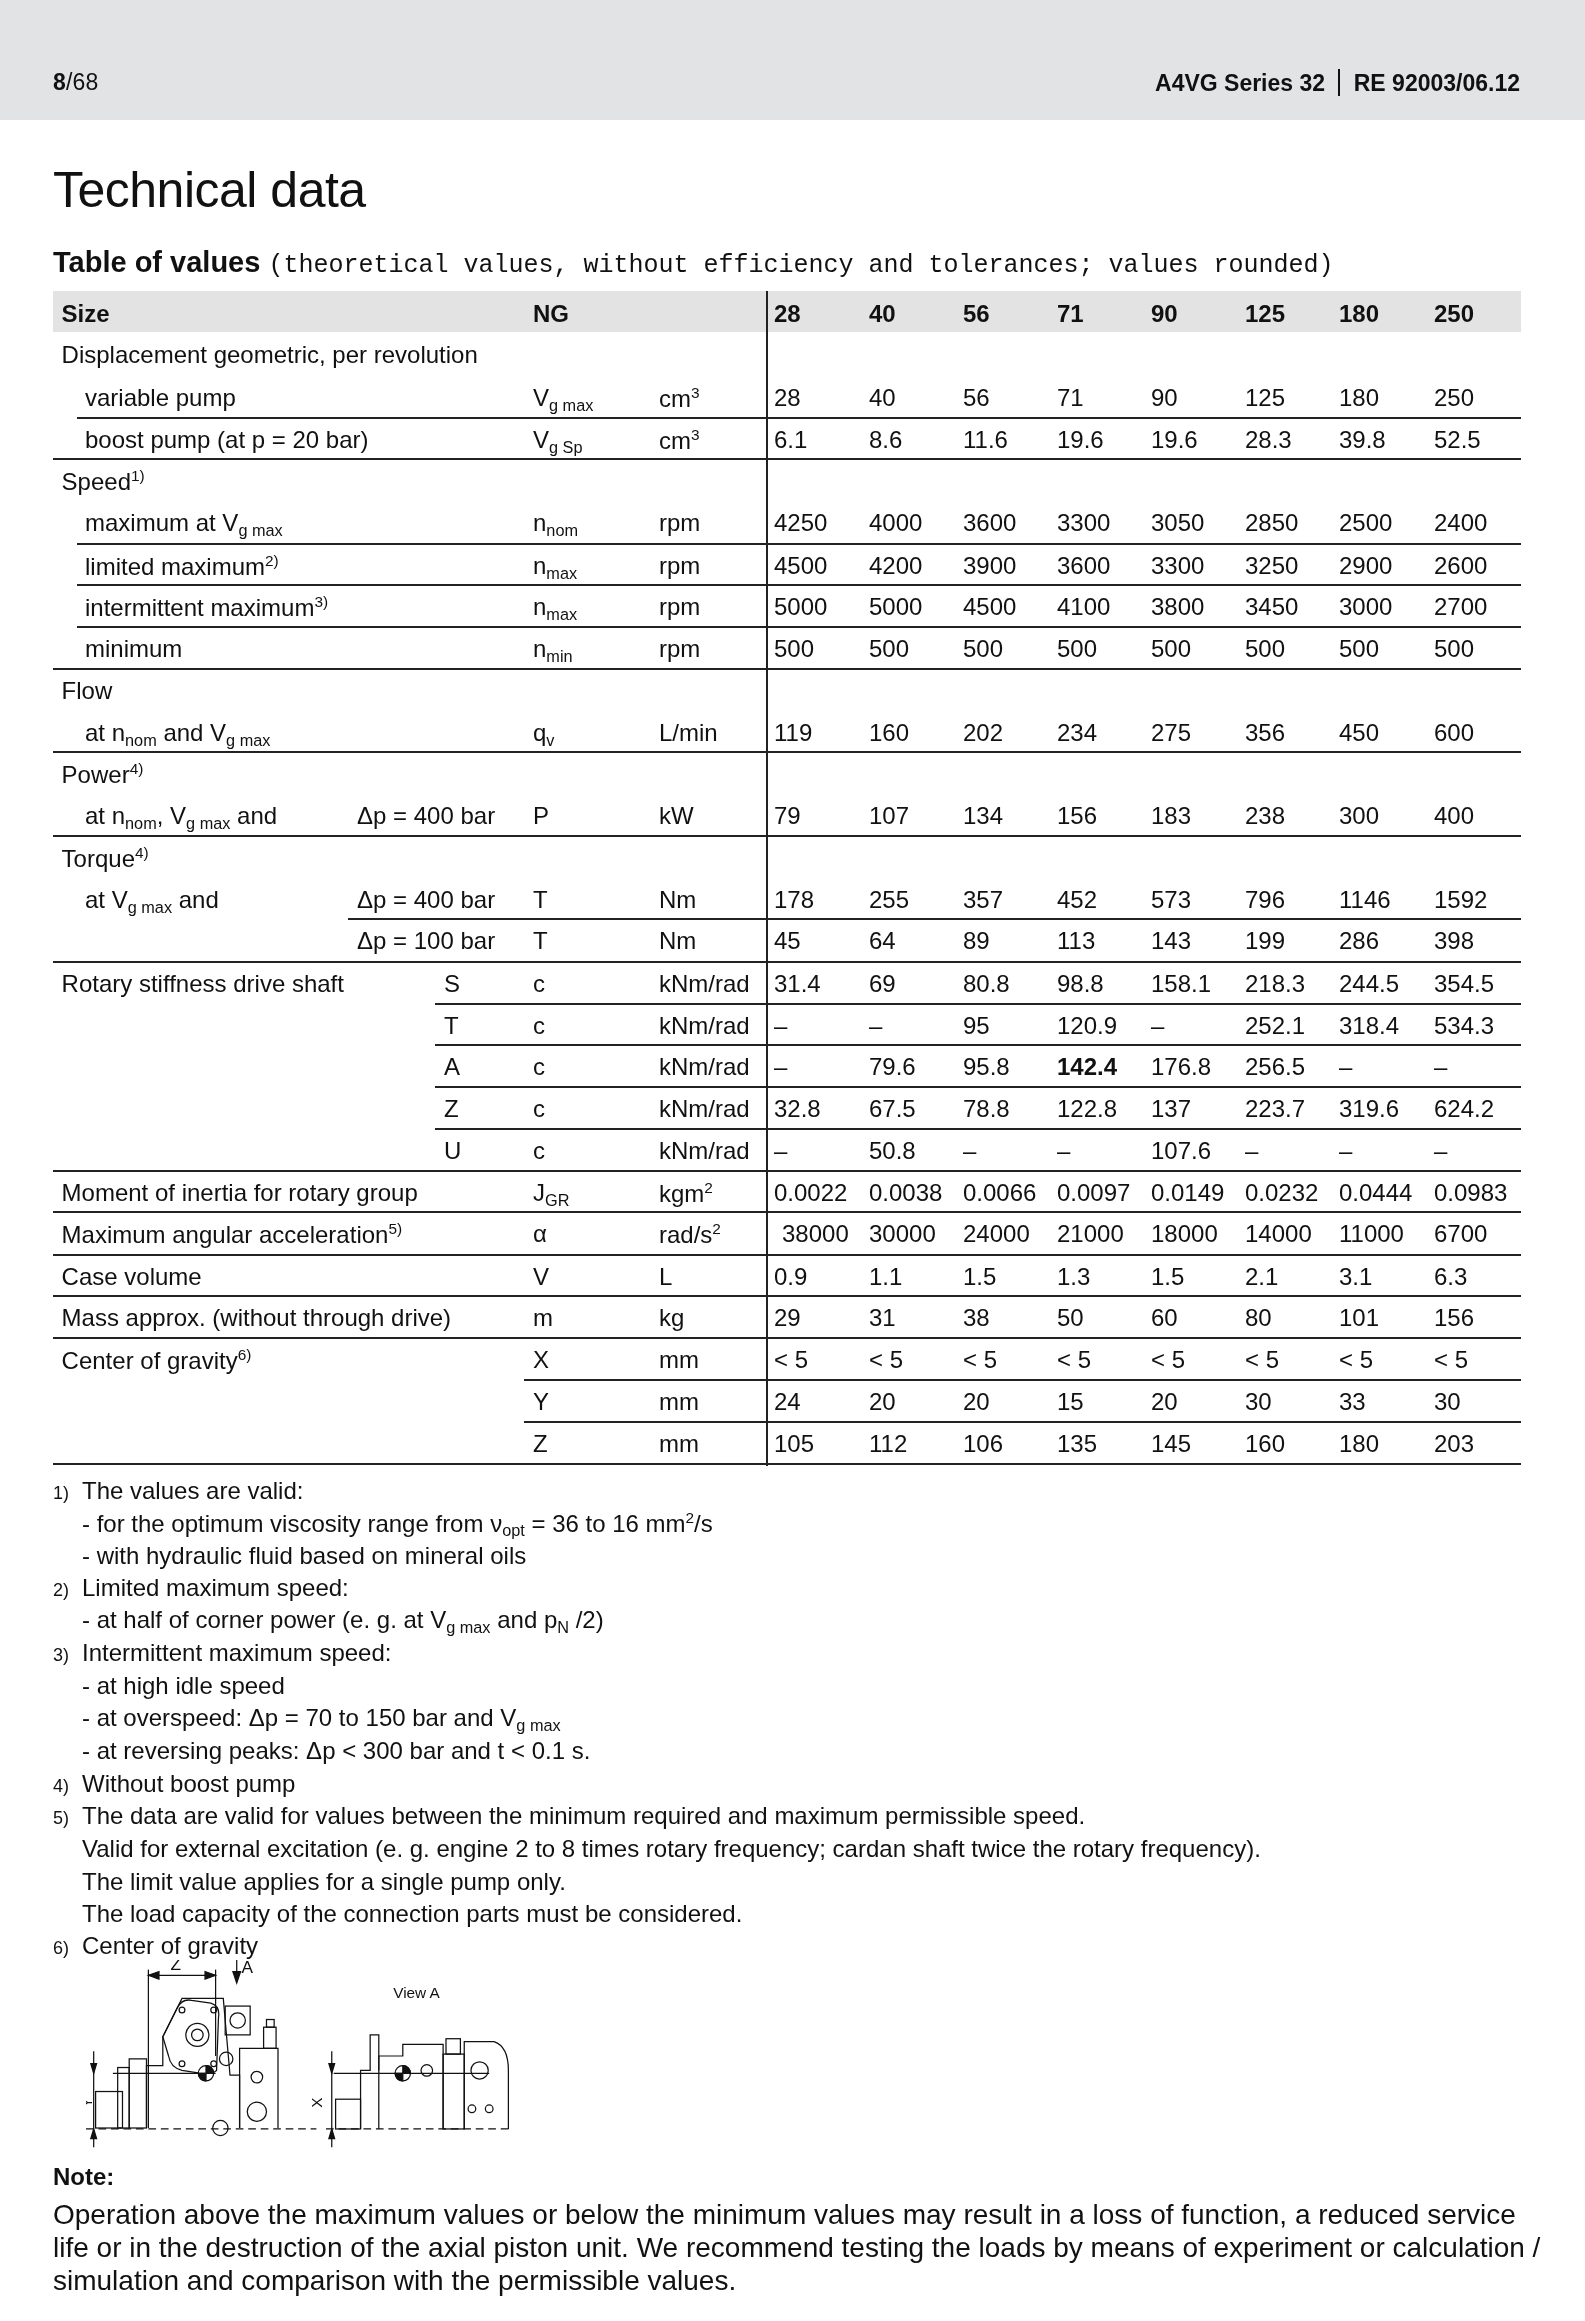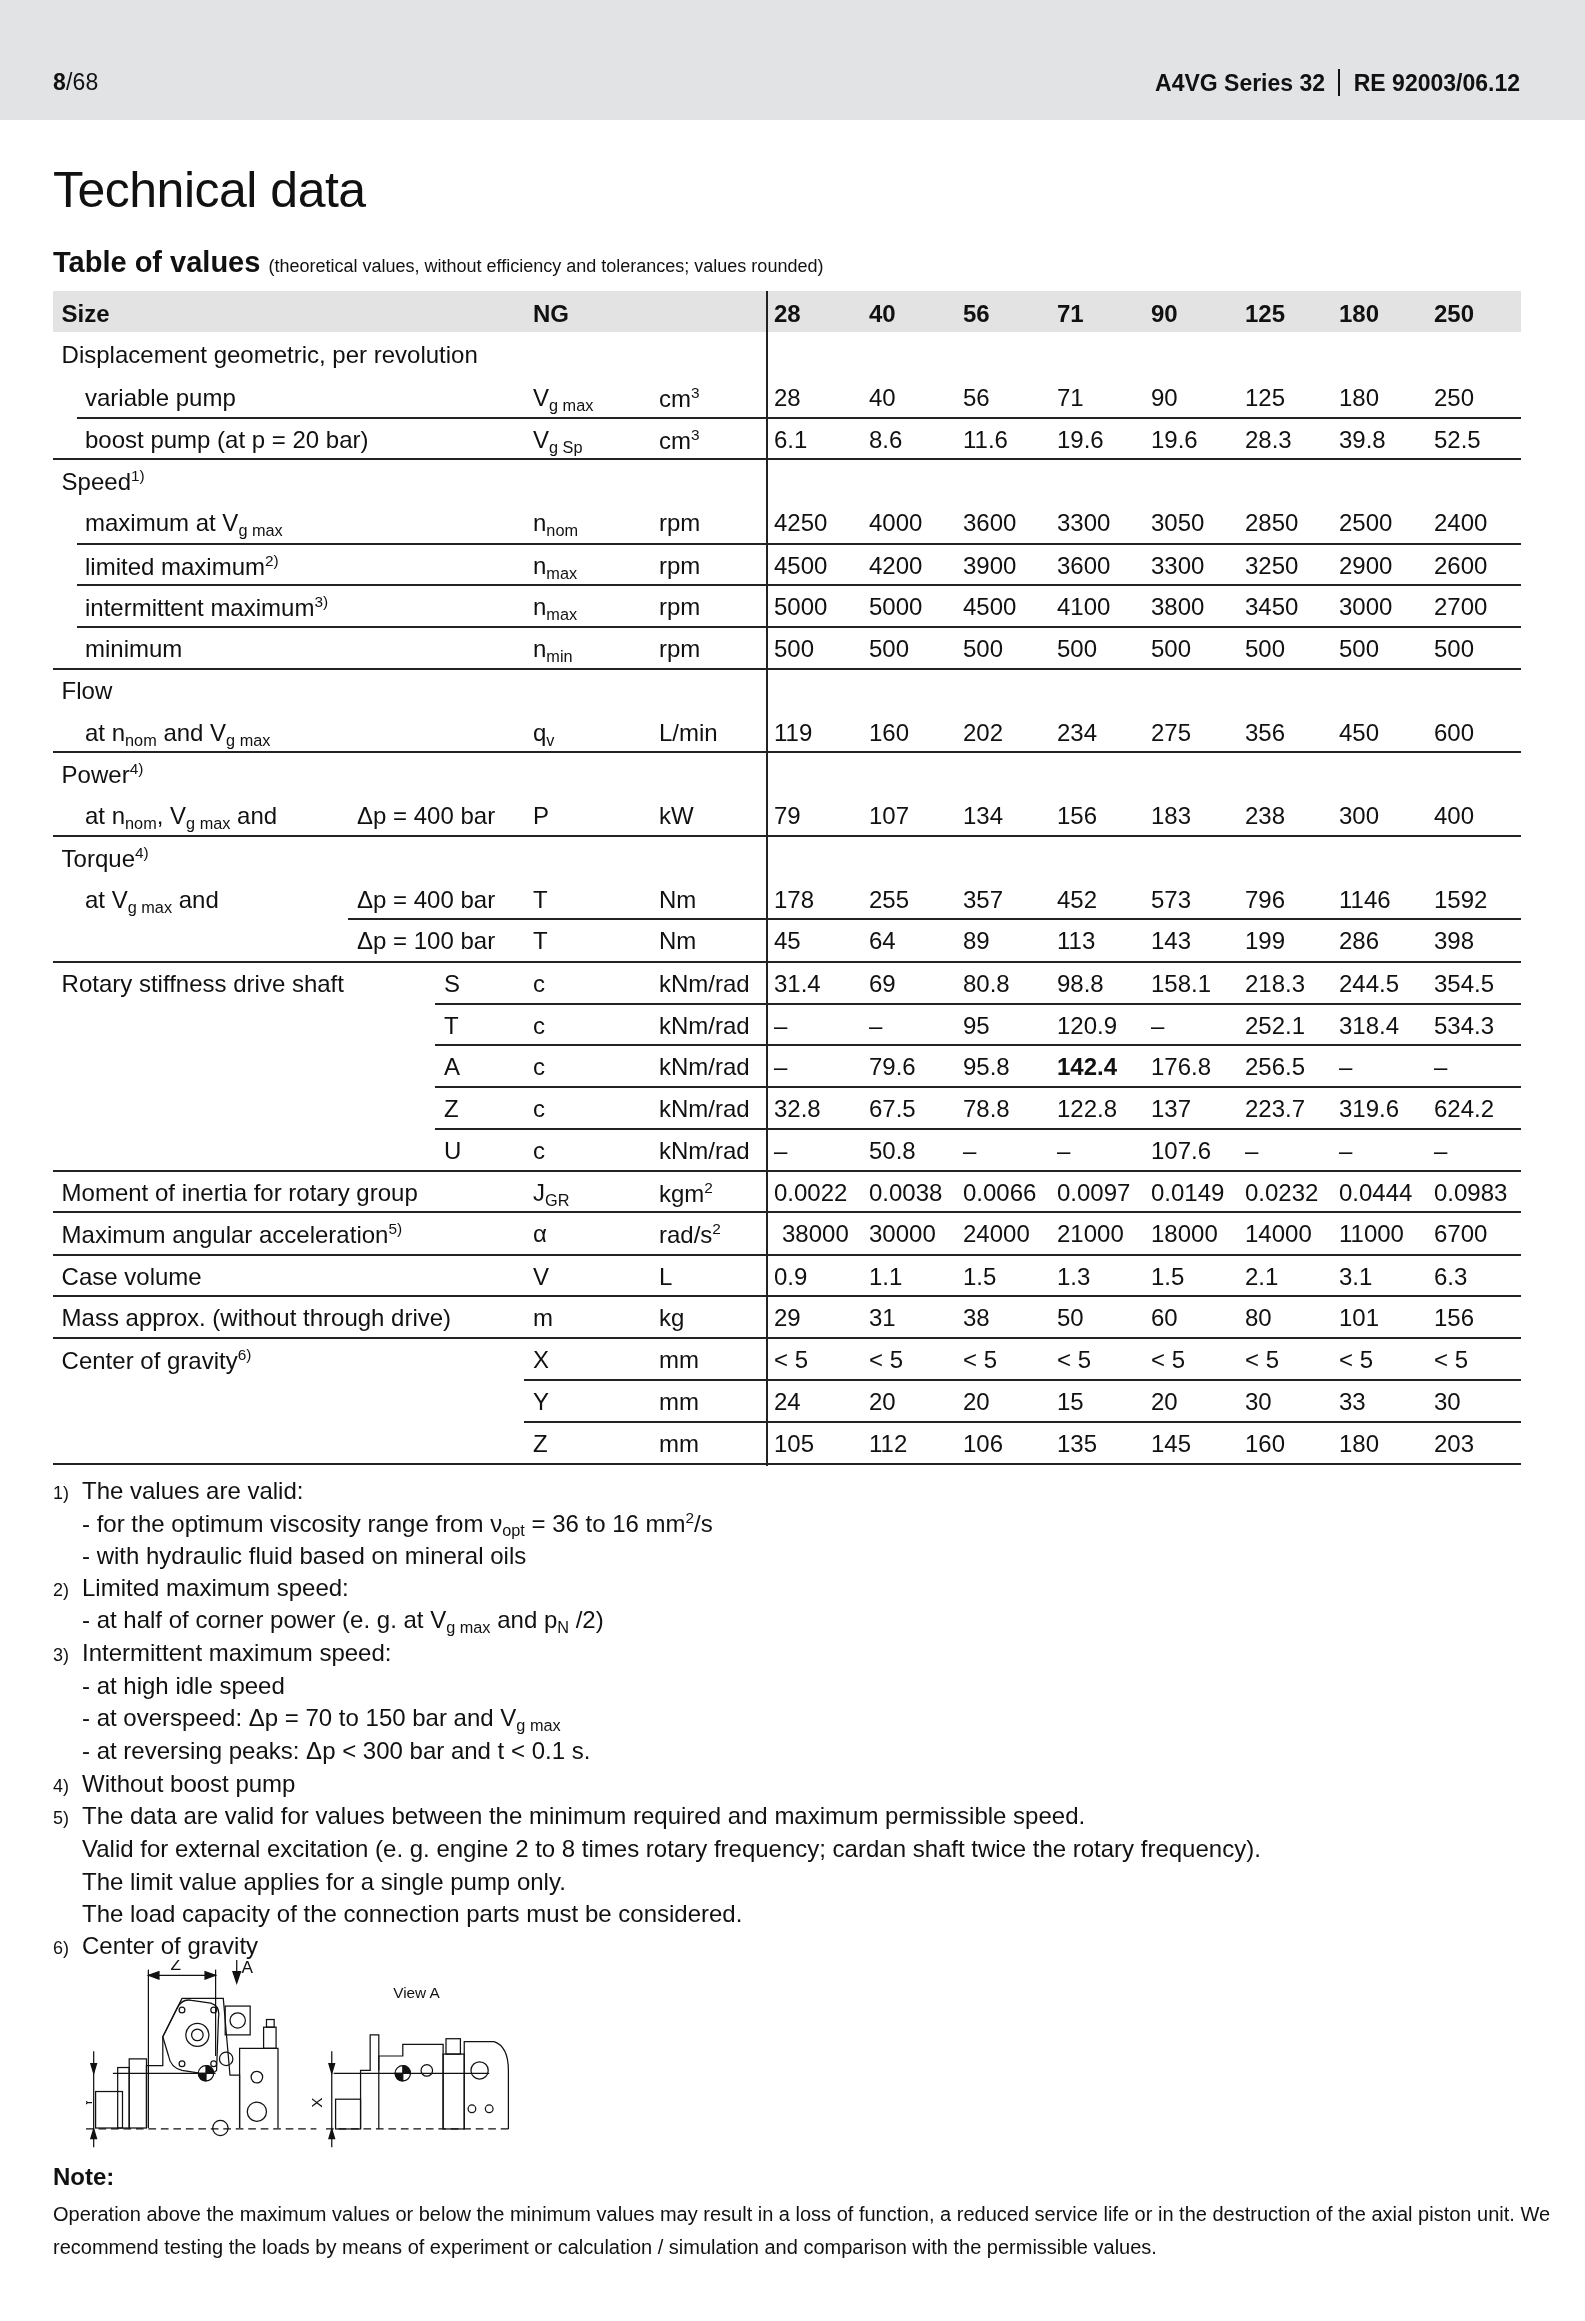--- a/index.html
+++ b/index.html
@@ -8,21 +8,21 @@
 
   .topbar { position: absolute; left: 0; top: 0; width: 1585px; height: 120px; background: #e2e3e5; }
   .topbar .page { position: absolute; left: 53px; top: 69px; font-size: 23px; font-weight: bold; letter-spacing: 0.2px; }
   .topbar .page .total { font-weight: normal; }
   .topbar .doc { position: absolute; right: 65px; top: 69px; font-size: 23px; font-weight: bold; }
   .topbar .doc .sep { display: inline-block; width: 1.9px; height: 27px; background: #111; vertical-align: -4.8px; margin: 0 13.4px; }
 
   .title { position: absolute; left: 53px; top: 161px; font-size: 50px; font-weight: normal; letter-spacing: -0.5px; }
   .subtitle { position: absolute; left: 53px; top: 246px; font-size: 29px; }
   .subtitle b { font-weight: bold; }
-  .subtitle span.paren { font-size: 18px; }
+  .subtitle span.paren { font-size: 25px; font-family: Liberation Mono, monospace; }
 
   
   .tbl { position: absolute; left: 53px; top: 291px; width: 1468px; }
   .hdr { position: absolute; left: 0; top: 0; width: 1468px; height: 41px; background: #e3e3e3; }
   .hdr .cell { position: absolute; top: 8.6px; font-size: 24px; font-weight: bold; }
   .vsep { position: absolute; left: 713px; top: 0; width: 1.9px; background: #222; }
 
   .row { position: absolute; left: 0; width: 1468px; height: 42px; }
   .row .c { position: absolute; top: 8.6px; font-size: 24px; white-space: nowrap; }
   .row .c sub { font-size: 16.3px; vertical-align: -4.8px; }
@@ -34,21 +34,21 @@
   
   .fn { position: absolute; left: 53px; font-size: 24px; white-space: nowrap; }
   .fn .num { display: inline-block; width: 29px; font-size: 18px; }
   .fn.sub { left: 82px; }
   .fn sub { font-size: 16.3px; vertical-align: -4.8px; }
   .fn sup { font-size: 15.4px; vertical-align: 8.6px; }
 
   .drawing { position: absolute; left: 86px; top: 1960px; width: 576px; height: 192px; }
 
   .note-h { position: absolute; left: 53px; top: 2163px; font-size: 24px; font-weight: bold; }
-  .note-p { position: absolute; left: 53px; top: 2198px; width: 1499px; font-size: 20px; line-height: 33px; }
+  .note-p { position: absolute; left: 53px; top: 2198px; width: 1499px; font-size: 28px; line-height: 33px; }
 </style>
 </head>
 <body>
 
 <div class="topbar">
   <div class="page"><span>8</span><span class="total">/68</span></div>
   <div class="doc"><span>A4VG Series 32</span><span class="sep"></span><span>RE 92003/06.12</span></div>
 </div>
 
 <h1 class="title">Technical data</h1>

